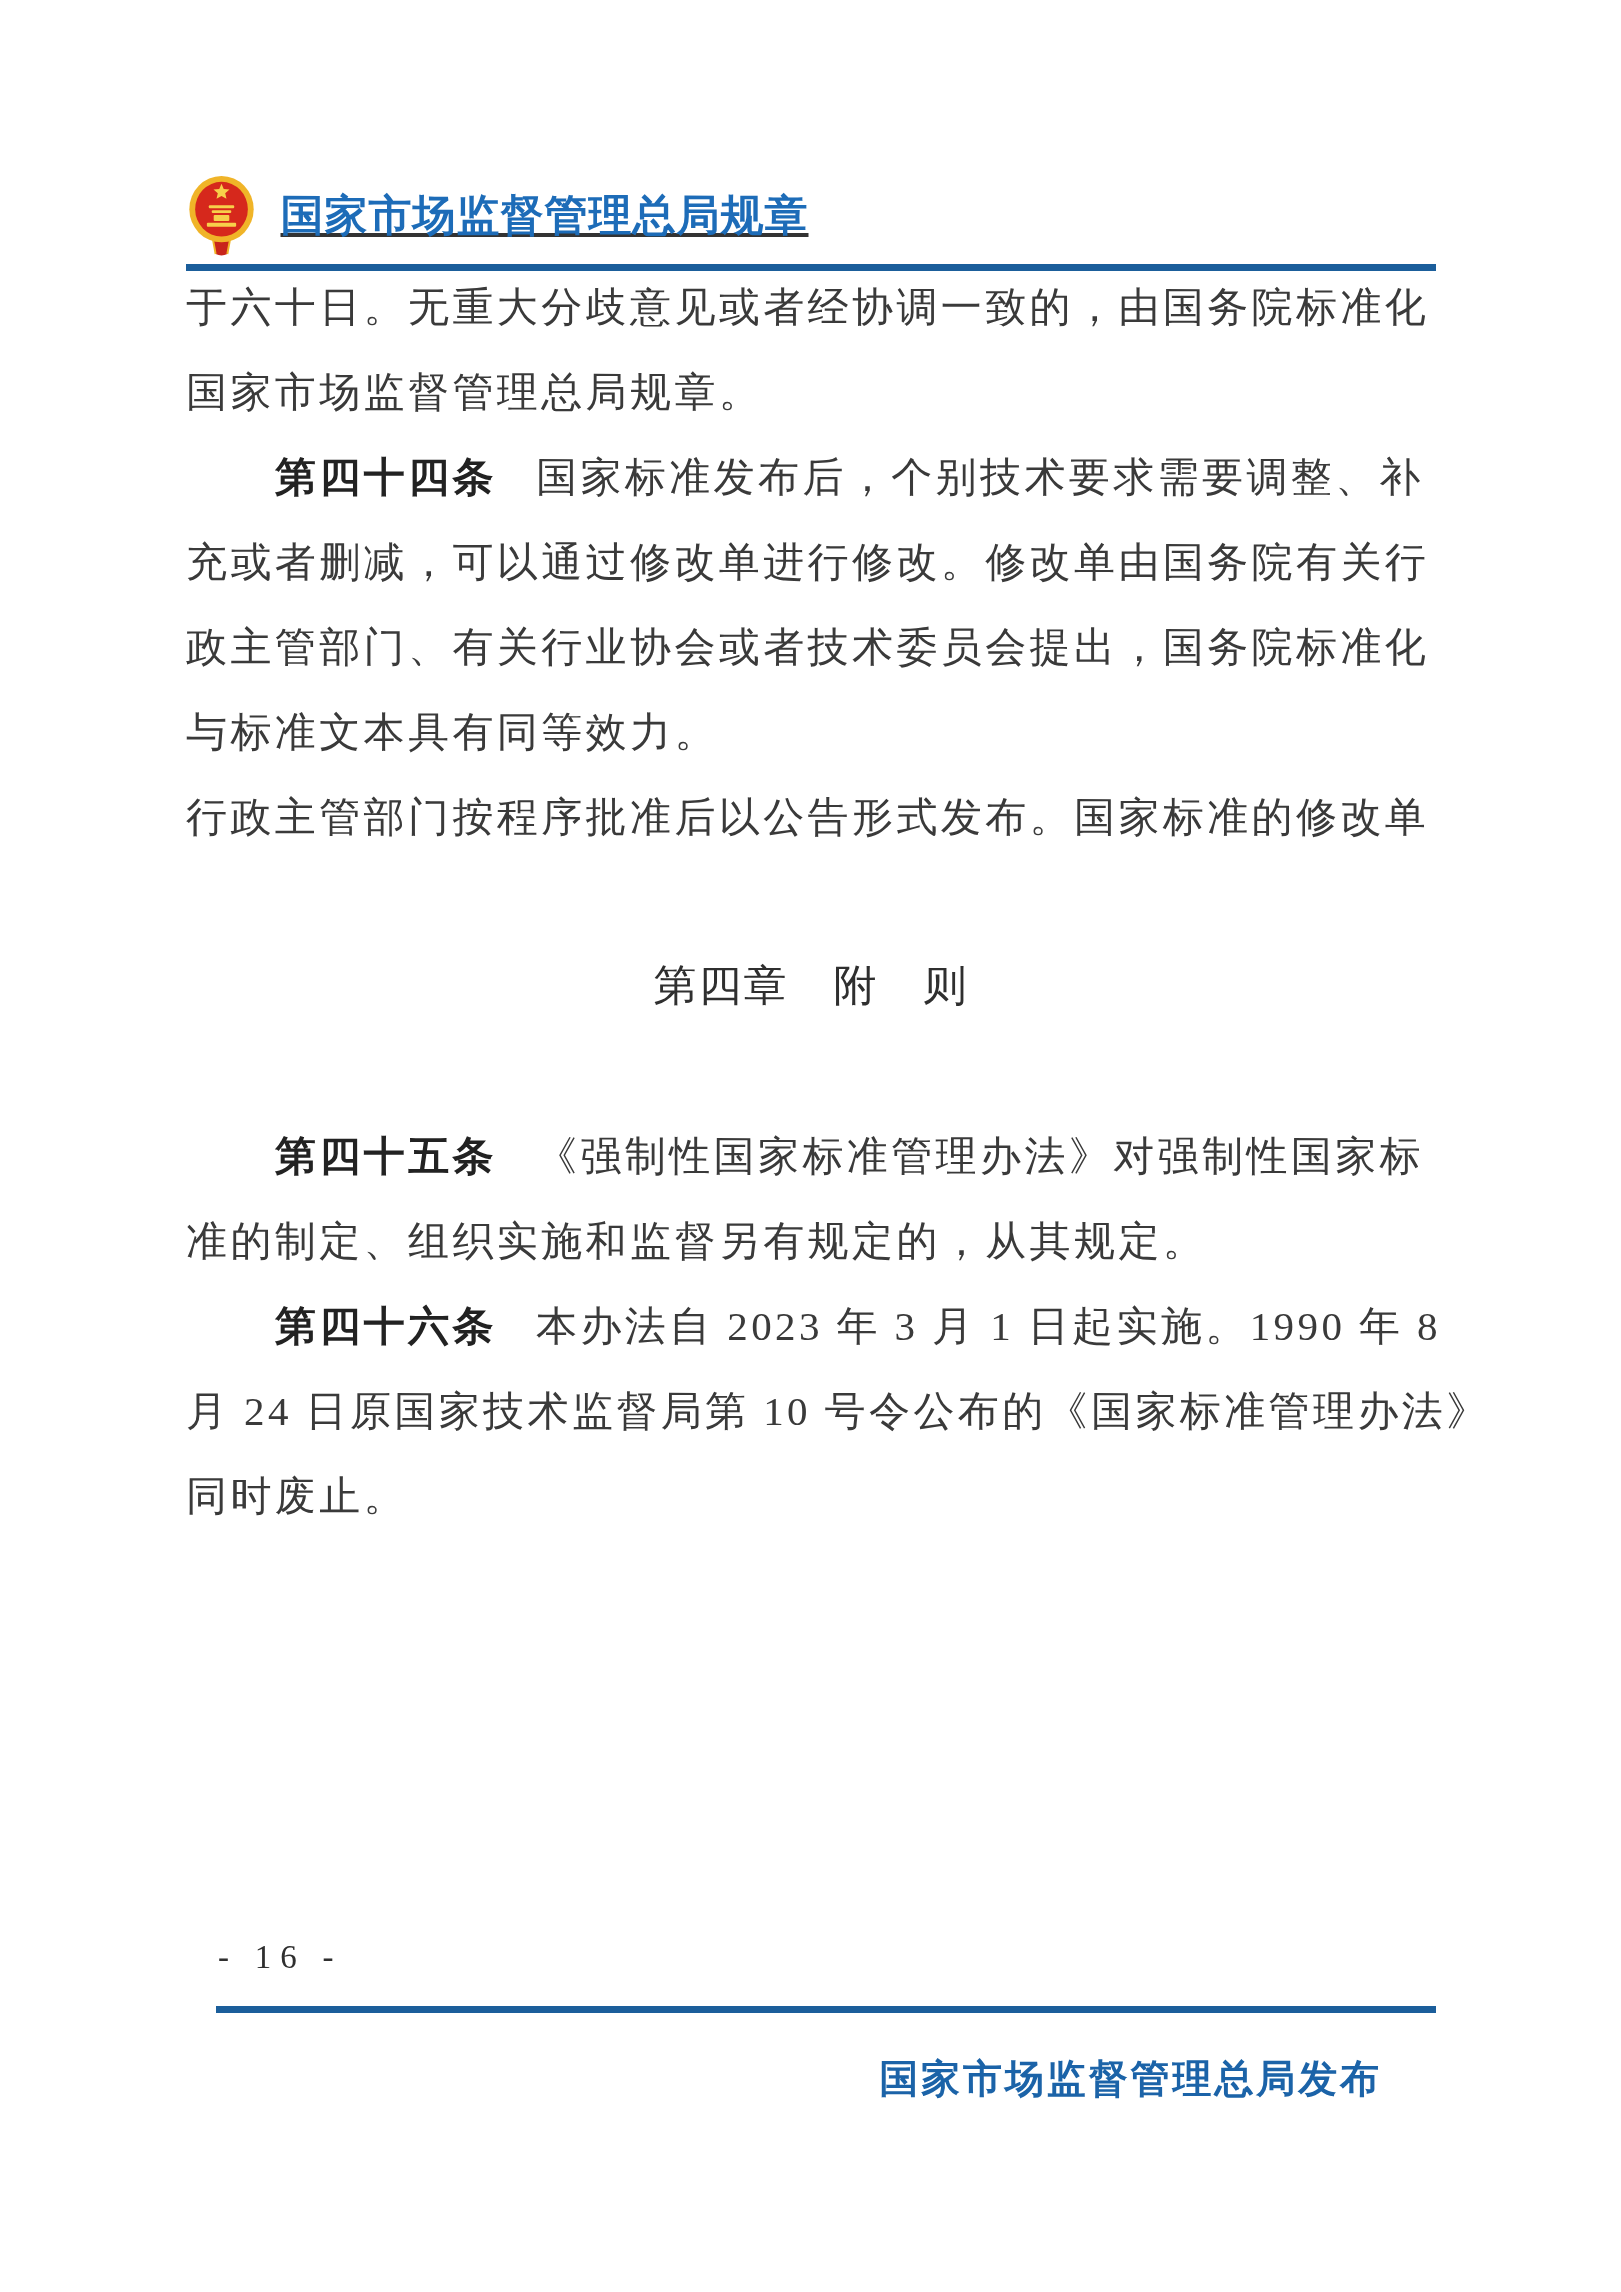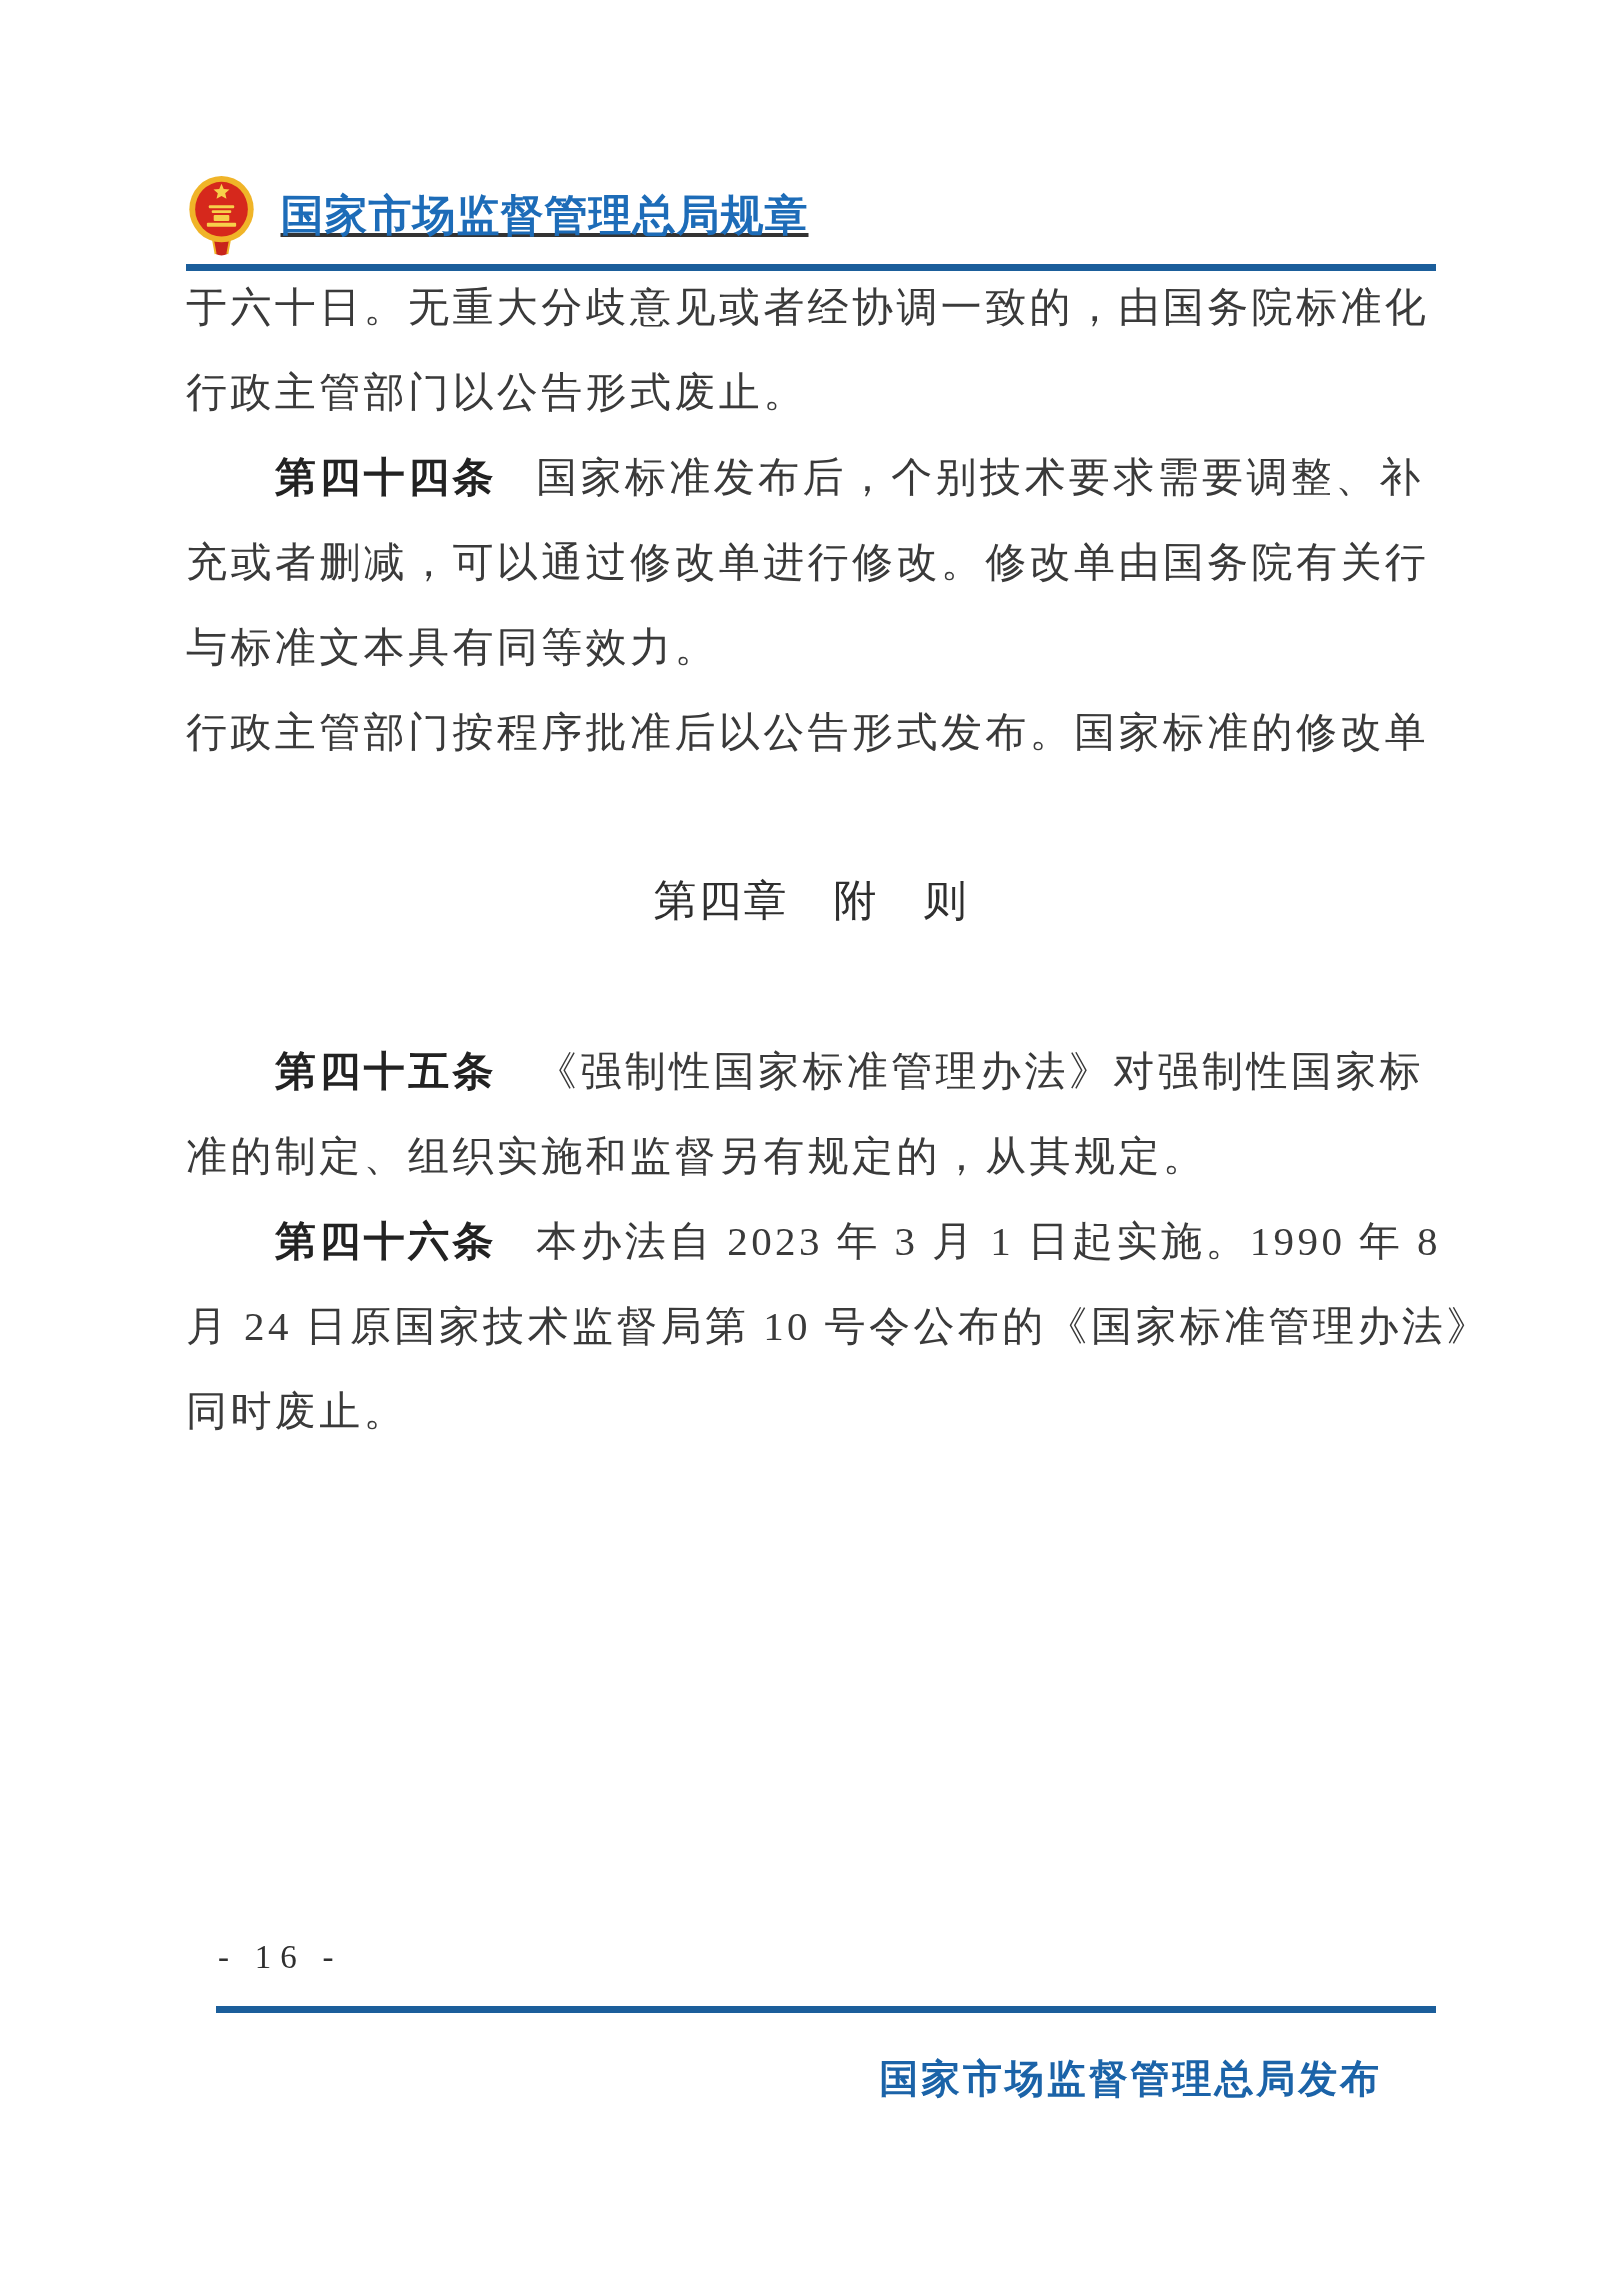--- a/index.html
+++ b/index.html
@@ -97,23 +97,24 @@
         </g>
       </svg>
     </span>
     <span class="doc-header-title">国家市场监督管理总局规章</span>
   </header>
 
   <div class="rule rule-top"></div>
 
   <main class="doc-body" id="doc-body">
       <div class="body-line">于六十日。无重大分歧意见或者经协调一致的，由国务院标准化</div>
-      <div class="body-line">行政主管部门以公告形式废止。</div>
+      <div class="body-line">国家市场监督管理总局规章。</div>
       <div class="body-line indent"><span class="article-lead">第四十四条</span>国家标准发布后，个别技术要求需要调整、补</div>
       <div class="body-line">充或者删减，可以通过修改单进行修改。修改单由国务院有关行</div>
+      <div class="body-line">政主管部门、有关行业协会或者技术委员会提出，国务院标准化</div>
       <div class="body-line">与标准文本具有同等效力。</div>
       <div class="body-line">行政主管部门按程序批准后以公告形式发布。国家标准的修改单</div>
       <div class="chapter-heading">第四章　附　则</div>
       <div class="body-line indent"><span class="article-lead">第四十五条</span>《强制性国家标准管理办法》对强制性国家标</div>
       <div class="body-line">准的制定、组织实施和监督另有规定的，从其规定。</div>
       <div class="body-line indent"><span class="article-lead">第四十六条</span>本办法自 2023 年 3 月 1 日起实施。1990 年 8</div>
       <div class="body-line">月 24 日原国家技术监督局第 10 号令公布的《国家标准管理办法》</div>
       <div class="body-line">同时废止。</div>
     </main>
 

